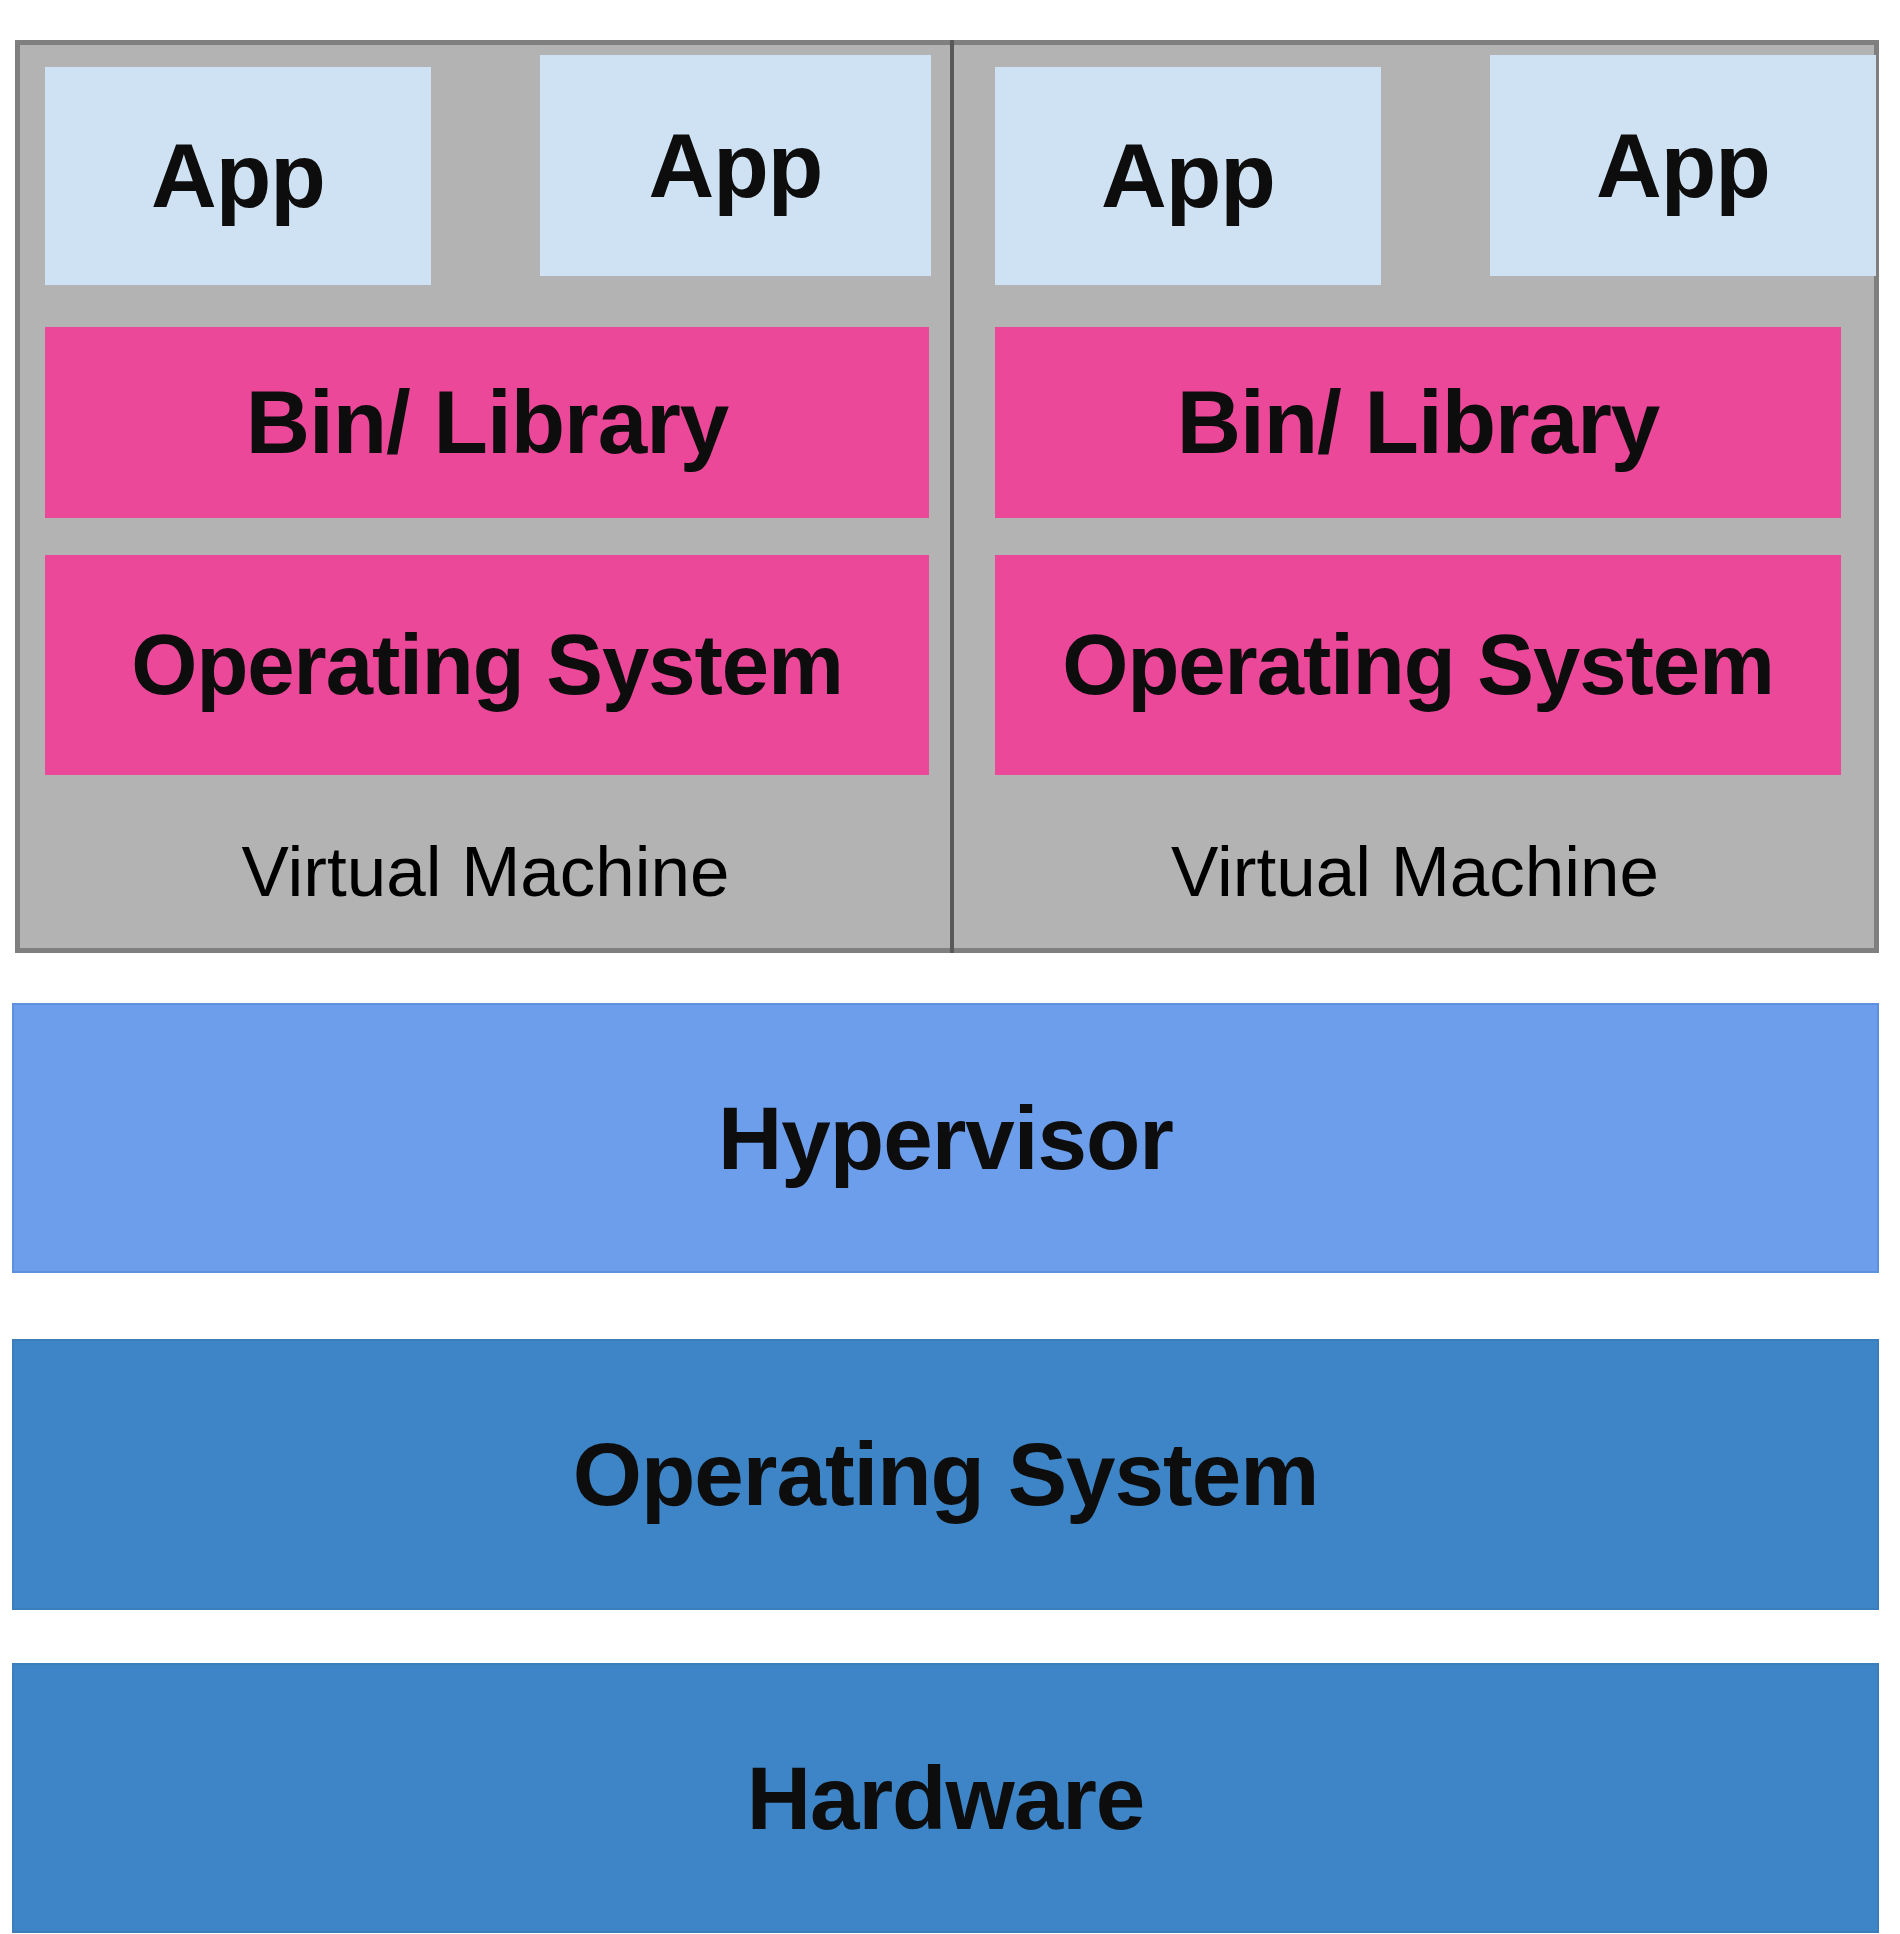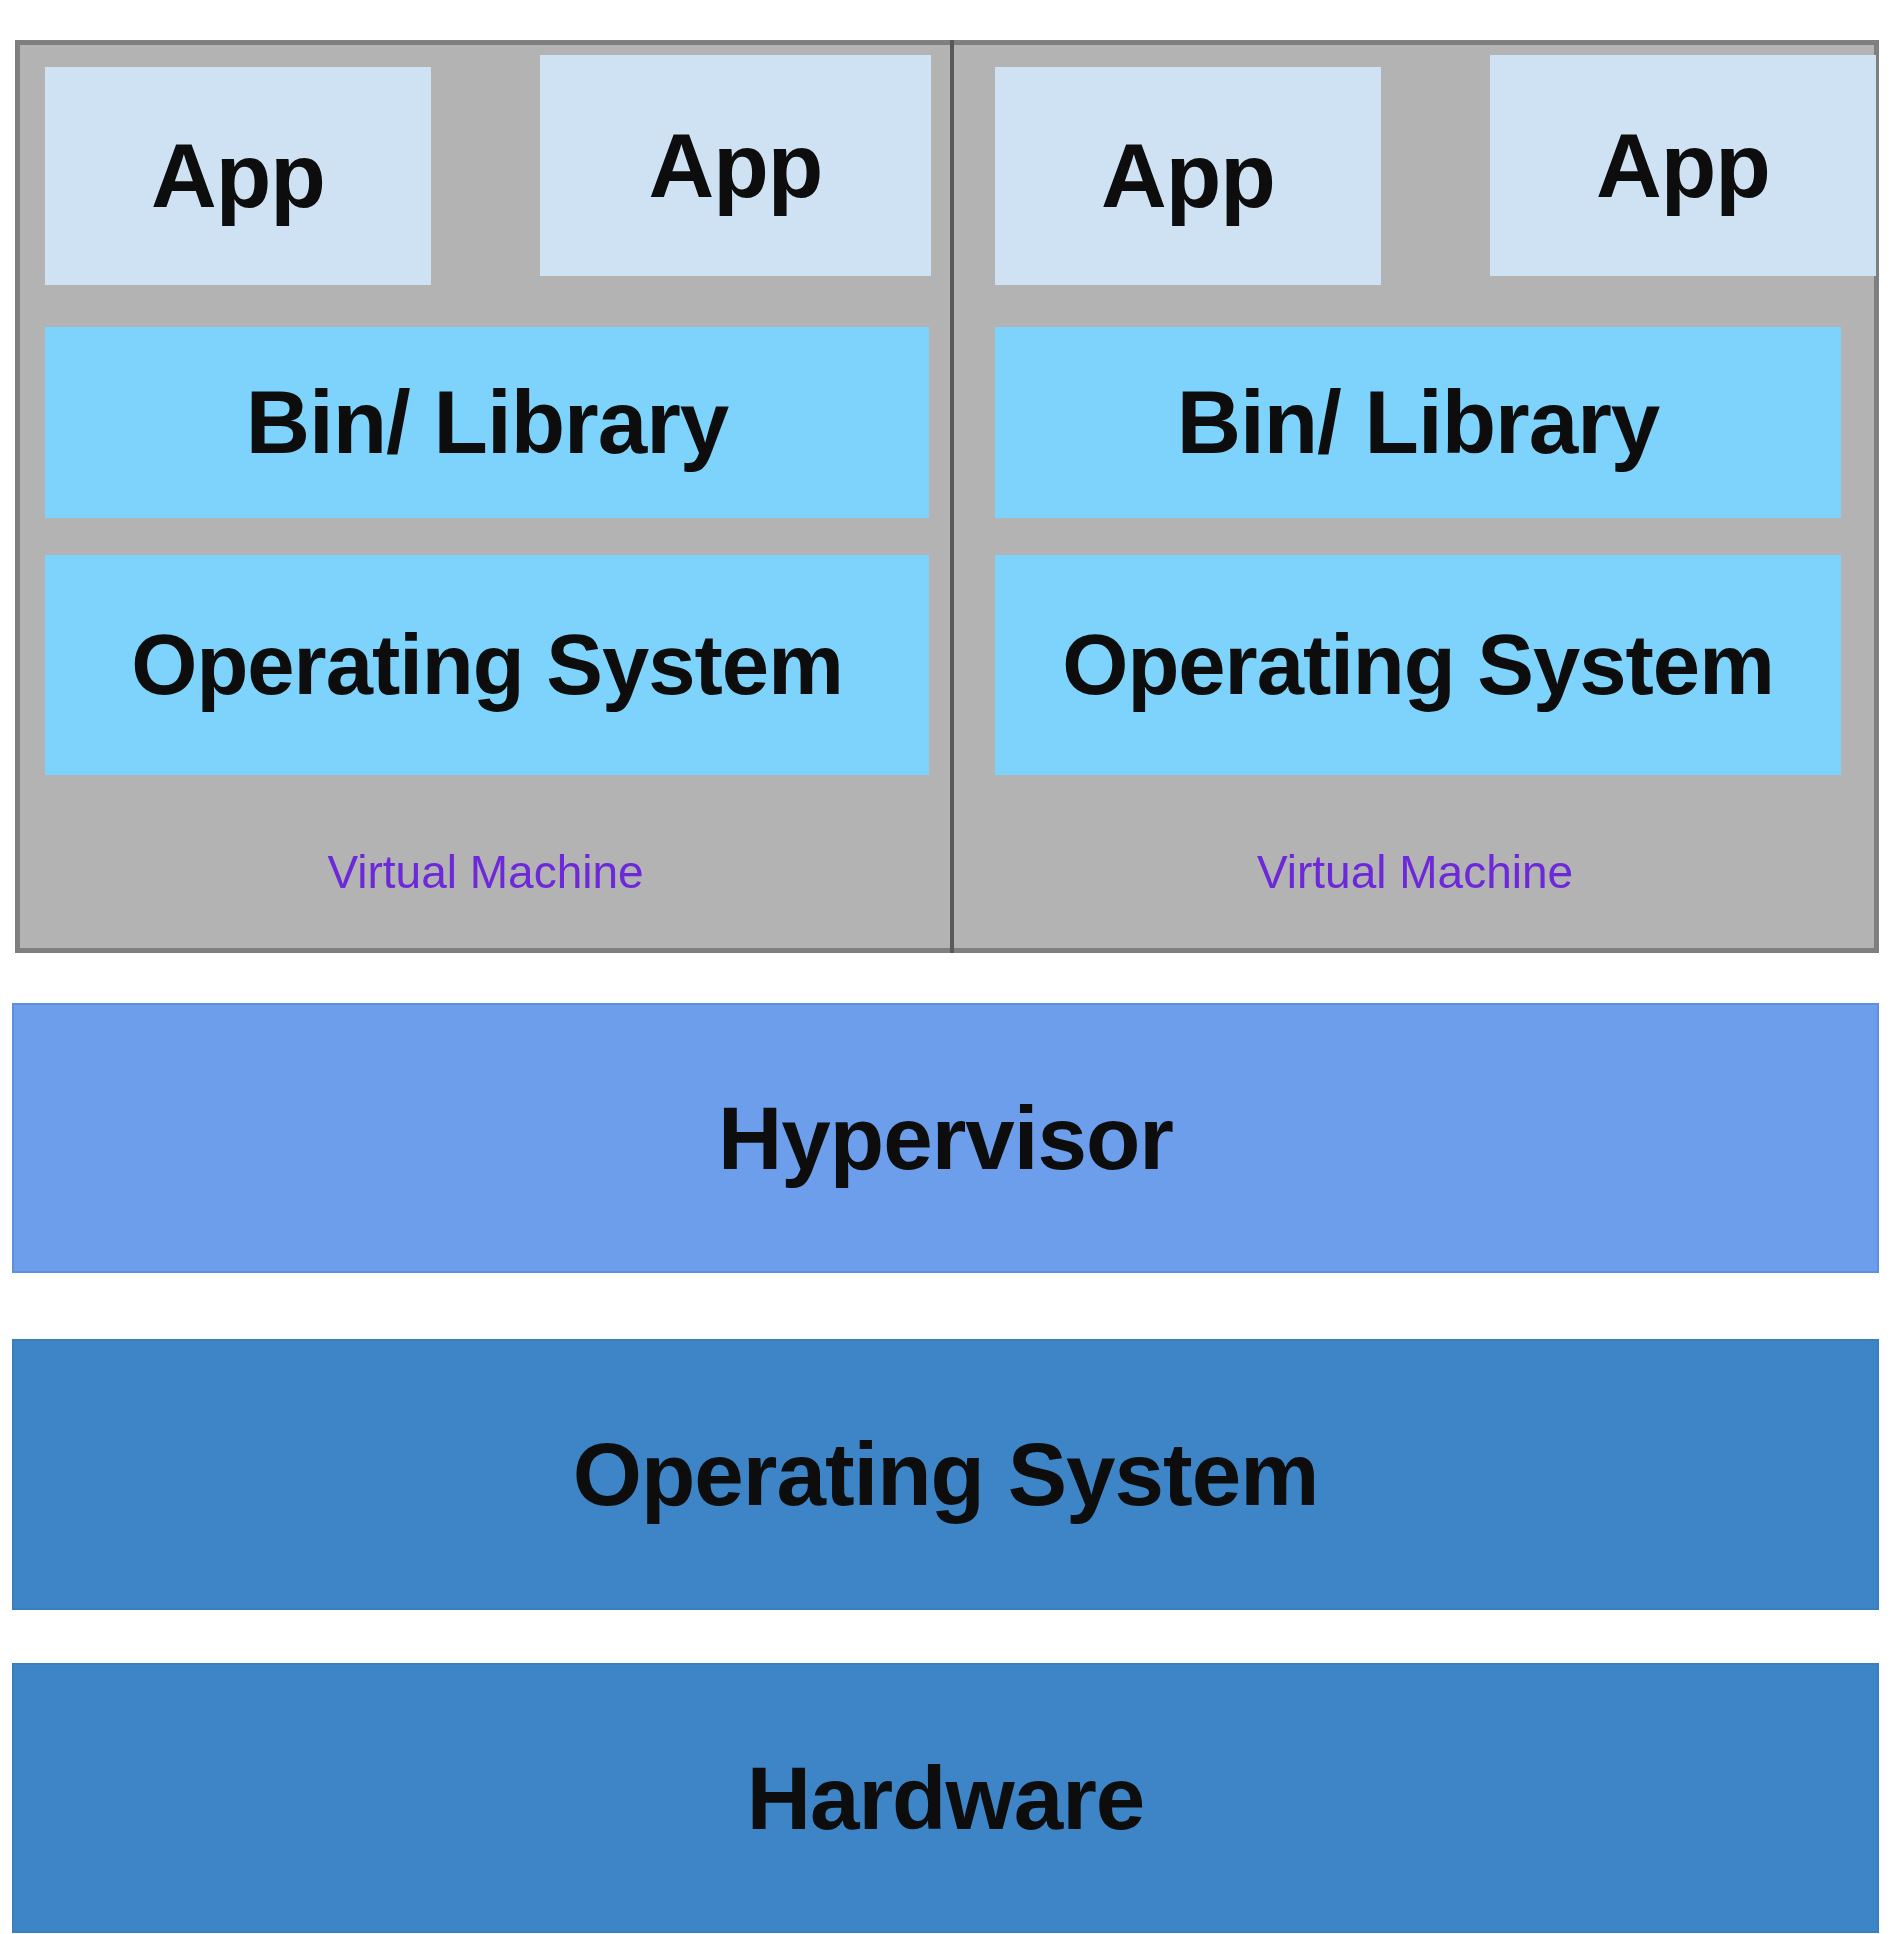--- a/index.html
+++ b/index.html
@@ -51,21 +51,21 @@
     align-items: center;
     justify-content: center;
   }
   .vm-panel.left  .app-box.a1 { left: 25px;  top: 22px; width: 386px; height: 218px; }
   .vm-panel.left  .app-box.a2 { left: 520px; top: 10px; width: 391px; height: 221px; }
   .vm-panel.right .app-box.a1 { left: 41px;  top: 22px; width: 386px; height: 218px; }
   .vm-panel.right .app-box.a2 { left: 536px; top: 10px; width: 386px; height: 221px; }
 
   .vm-bar {
     position: absolute;
-    background: #7dd3fc;
+    background: #ec4899;
     display: flex;
     align-items: center;
     justify-content: center;
   }
   .vm-panel.left  .vm-bar.bin { left: 25px; top: 282px; width: 884px; height: 191px; }
   .vm-panel.left  .vm-bar.os  { left: 25px; top: 510px; width: 884px; height: 220px; }
   .vm-panel.right .vm-bar.bin { left: 41px; top: 282px; width: 846px; height: 191px; }
   .vm-panel.right .vm-bar.os  { left: 41px; top: 510px; width: 846px; height: 220px; }
 
   .bold-label {
@@ -80,23 +80,23 @@
 
   .vm-caption {
     position: absolute;
     left: 0;
     top: 772px;
     width: 100%;
     height: 109px;
     display: flex;
     align-items: center;
     justify-content: center;
-    font-size: 46px;
+    font-size: 71px;
     font-weight: normal;
-    color: #6d28d9;
+    color: #000000;
     white-space: nowrap;
   }
 
   
   .layer {
     position: absolute;
     left: 12px;
     width: 1867px;
     display: flex;
     align-items: center;

